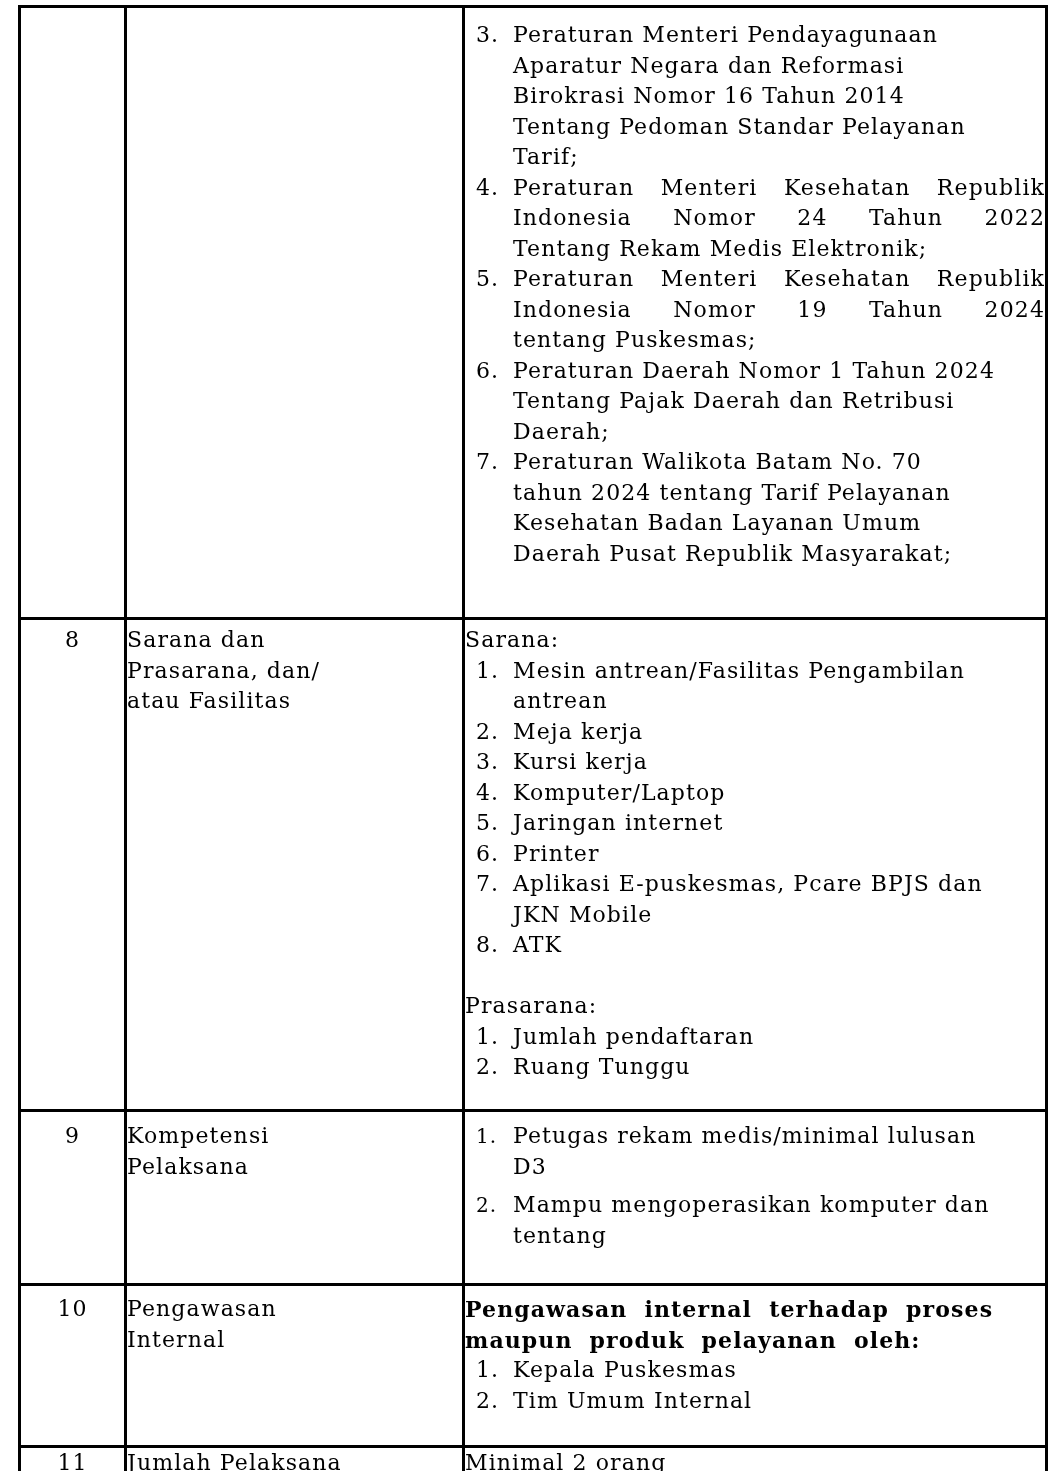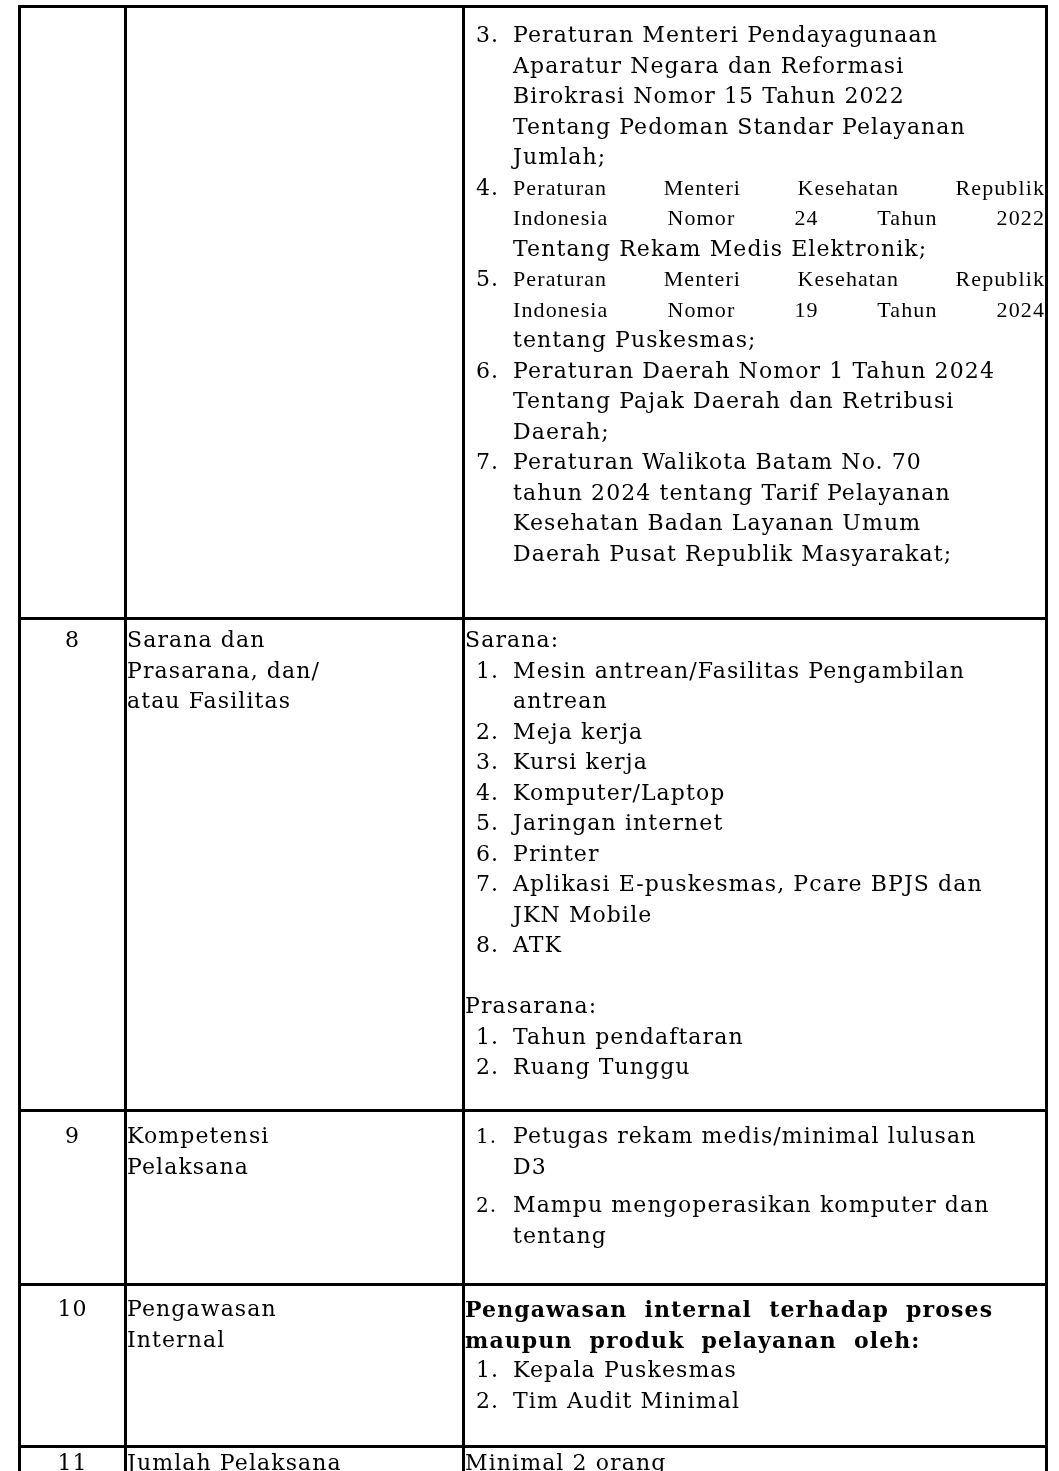--- a/index.html
+++ b/index.html
@@ -54,21 +54,20 @@
   
   .li { display: flex; }
   .mk { flex: 0 0 37px; margin-left: 11px; }
   .lns { flex: 1 1 auto; min-width: 0; }
 
   
   .list-line.j, .para-line.j {
     white-space: normal;
     text-align: justify;
     text-align-last: justify;
-    font-family: Liberation Serif, serif;
   }
   
   .list-line.w, .para-line.w { word-spacing: 0.38em; font-weight: bold; }
 
   .blank { height: 30.5px; }
 
   
   tr.r2 .mk { font-size: 20px; }
   .list.spaced .li { margin-bottom: 8px; }
 </style>
@@ -85,23 +84,23 @@
       <tr class="row r0">
         <td class="num-cell"></td>
         <td class="label-cell"></td>
         <td class="content-cell">
           <div class="list">
             <div class="li">
               <span class="mk">3.</span>
               <div class="lns">
                 <div class="list-line">Peraturan Menteri Pendayagunaan</div>
                 <div class="list-line">Aparatur Negara dan Reformasi</div>
-                <div class="list-line">Birokrasi Nomor 15 Tahun 2022</div>
+                <div class="list-line">Birokrasi Nomor 16 Tahun 2014</div>
                 <div class="list-line">Tentang Pedoman Standar Pelayanan</div>
-                <div class="list-line">Jumlah;</div>
+                <div class="list-line">Tarif;</div>
               </div>
             </div>
             <div class="li">
               <span class="mk">4.</span>
               <div class="lns">
                 <div class="list-line j">Peraturan Menteri Kesehatan Republik</div>
                 <div class="list-line j">Indonesia Nomor 24 Tahun 2022</div>
                 <div class="list-line">Tentang Rekam Medis Elektronik;</div>
               </div>
             </div>
@@ -193,21 +192,21 @@
                 <div class="list-line">ATK</div>
               </div>
             </div>
           </div>
           <div class="blank"></div>
           <div class="para-line">Prasarana:</div>
           <div class="list">
             <div class="li">
               <span class="mk">1.</span>
               <div class="lns">
-                <div class="list-line">Tahun pendaftaran</div>
+                <div class="list-line">Jumlah pendaftaran</div>
               </div>
             </div>
             <div class="li">
               <span class="mk">2.</span>
               <div class="lns">
                 <div class="list-line">Ruang Tunggu</div>
               </div>
             </div>
           </div>
         </td>
@@ -249,21 +248,21 @@
           <div class="list">
             <div class="li">
               <span class="mk">1.</span>
               <div class="lns">
                 <div class="list-line">Kepala Puskesmas</div>
               </div>
             </div>
             <div class="li">
               <span class="mk">2.</span>
               <div class="lns">
-                <div class="list-line">Tim Audit Minimal</div>
+                <div class="list-line">Tim Umum Internal</div>
               </div>
             </div>
           </div>
         </td>
       </tr>
       <tr class="row r4">
         <td class="num-cell"><span class="num">11</span></td>
         <td class="label-cell">
           <div class="lbl-line">Jumlah Pelaksana</div>
         </td>

